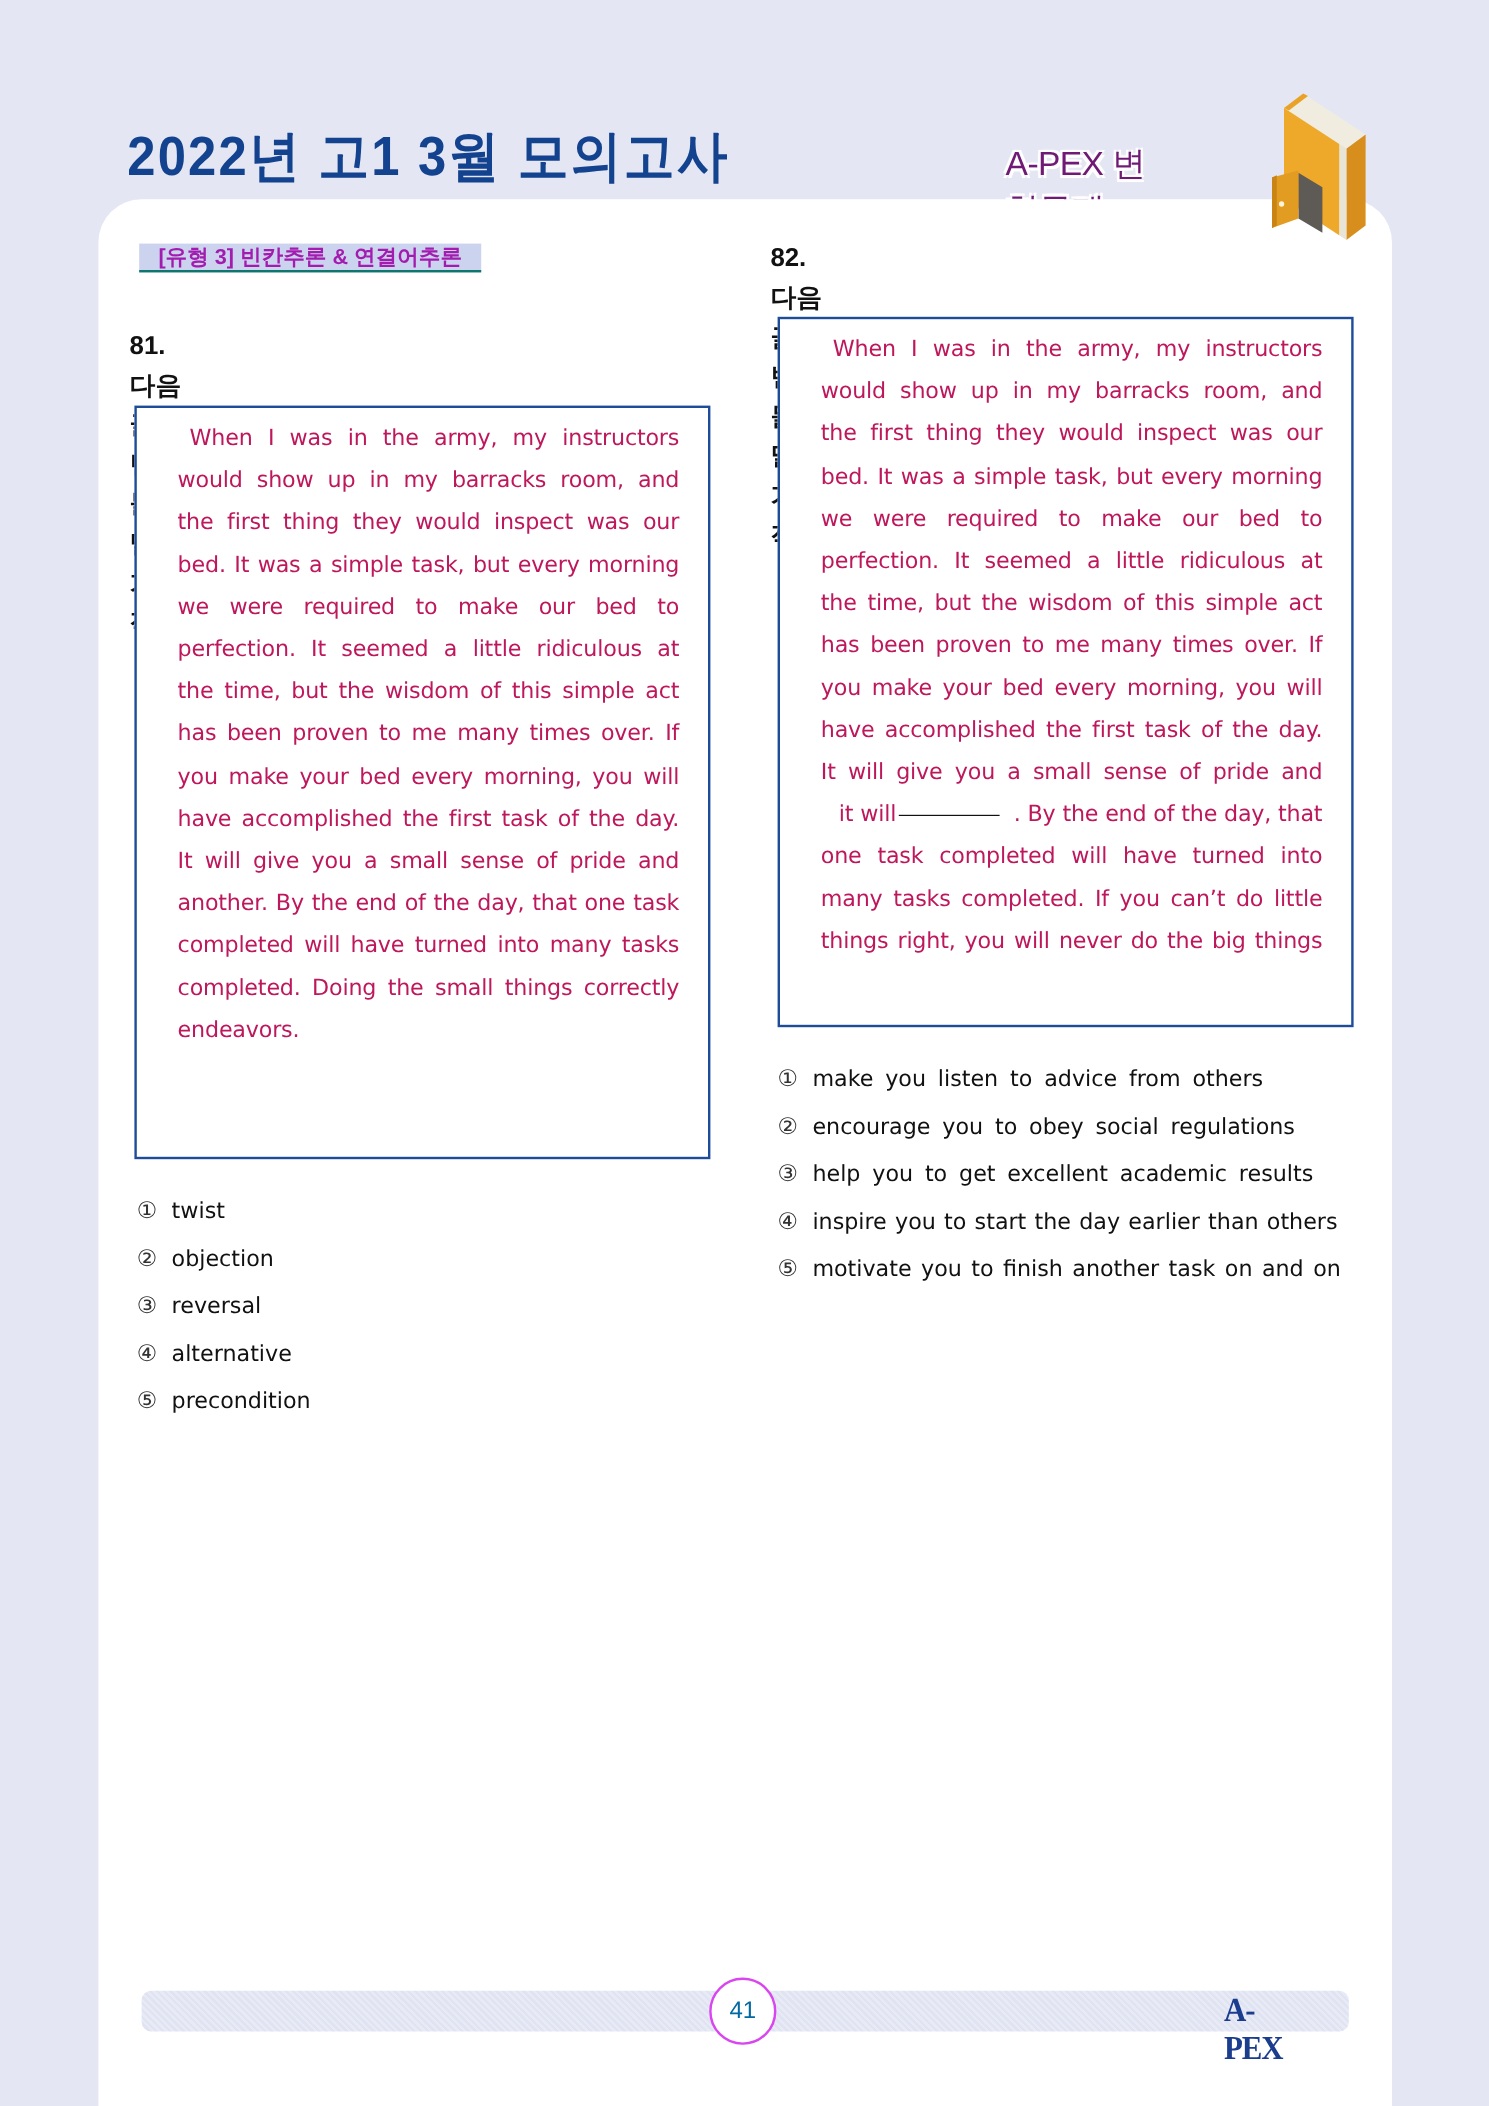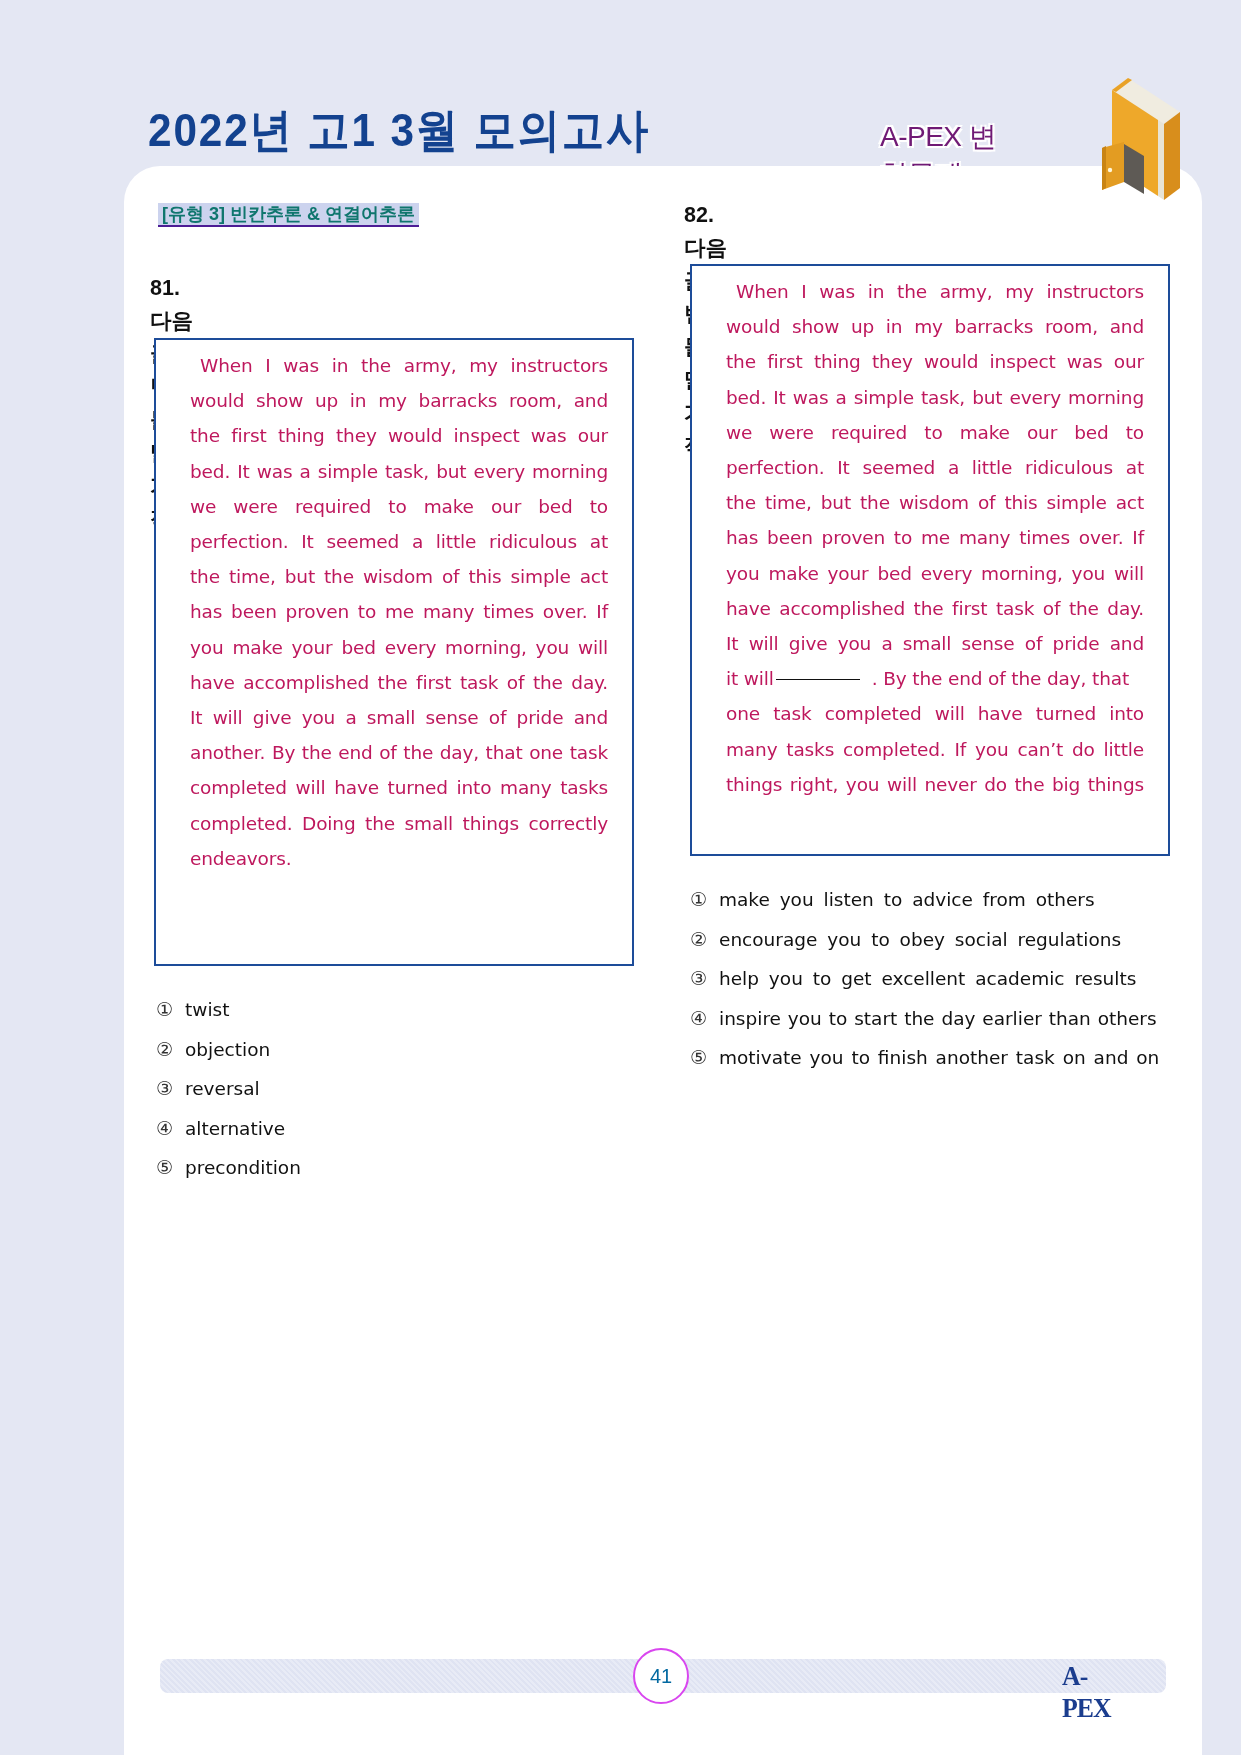--- a/index.html
+++ b/index.html
@@ -3,21 +3,21 @@
   <meta charset="utf-8">
   <style>
     * { box-sizing: border-box; margin: 0; padding: 0; }
     html, body {
       width: 1241px; height: 1755px;
       background: #e4e7f3;
       font-family: "DejaVu Sans", "Liberation Sans", sans-serif;
       color: #111;
       overflow: hidden;
     }
-    .page { position: relative; width: 981px; height: 1755px; background: #e4e7f3; margin-left: 42px; }
+    .page { position: relative; width: 981px; height: 1755px; background: #e4e7f3; }
 
     
     .header-title {
       position: absolute; left: 106px; top: 100px;
       font-family: "Liberation Sans", "DejaVu Sans", sans-serif;
       font-weight: bold; font-size: 46px; letter-spacing: 2px;
       color: #13428f;
       transform: scaleX(0.92); transform-origin: left center;
     }
     .brand-label {
@@ -34,23 +34,23 @@
       position: absolute; left: 82px; top: 166px;
       width: 1078px; height: 1600px;
       background: #ffffff;
       border-radius: 36px 36px 0 0;
     }
 
     
     .section-tag {
       position: absolute; left: 116px; top: 203px;
       font-family: "Liberation Sans", "DejaVu Sans", sans-serif;
-      font-weight: bold; font-size: 18px; color: #0f766e;
-      background: #ccd3ee; padding: 0 4px;
-      border-bottom: 2px solid #4c1d95;
+      font-weight: bold; font-size: 18px; color: #a21caf;
+      background: #ccd3ee; padding: 0 16px;
+      border-bottom: 2px solid #0f766e;
       line-height: 22px;
     }
 
     
     .q-title {
       position: absolute;
       font-family: "Liberation Sans", "DejaVu Sans", sans-serif;
       font-weight: bold; font-size: 21.5px; color: #111;
       line-height: 33px; text-align: justify;
     }
@@ -72,21 +72,21 @@
       font-size: 18.5px; line-height: 35.2px; color: #be185d;
       text-align: justify; text-align-last: left;
       text-indent: 10px;
       letter-spacing: -0.15px;
     }
     .box81 { left: 112px; top: 338px; width: 480px; height: 628px; }
     .box82 { left: 648px; top: 264px; width: 480px; height: 592px; }
 
     .passage-box .ln { display: block; text-align: justify; text-align-last: justify; white-space: nowrap; }
     .passage-box .ln.last { text-align-last: left; }
-    .ln-wrap { display: flex; justify-content: flex-start; white-space: nowrap; }
+    .ln-wrap { display: flex; justify-content: flex-end; white-space: nowrap; }
 
     .blank { display: inline-block; width: 84px; border-bottom: 1.5px solid #111; height: 1em; vertical-align: -2px; margin: 0 2px; }
 
     .options { position: absolute; list-style: none; }
     .options li {
       font-family: "DejaVu Sans", "Liberation Sans", sans-serif;
       font-size: 18.5px; color: #111; height: 39.6px; line-height: 39.6px;
       white-space: nowrap; display: flex;
     }
     .options li .mark { display: inline-block; width: 29px; font-size: 19px; color: #333; }

